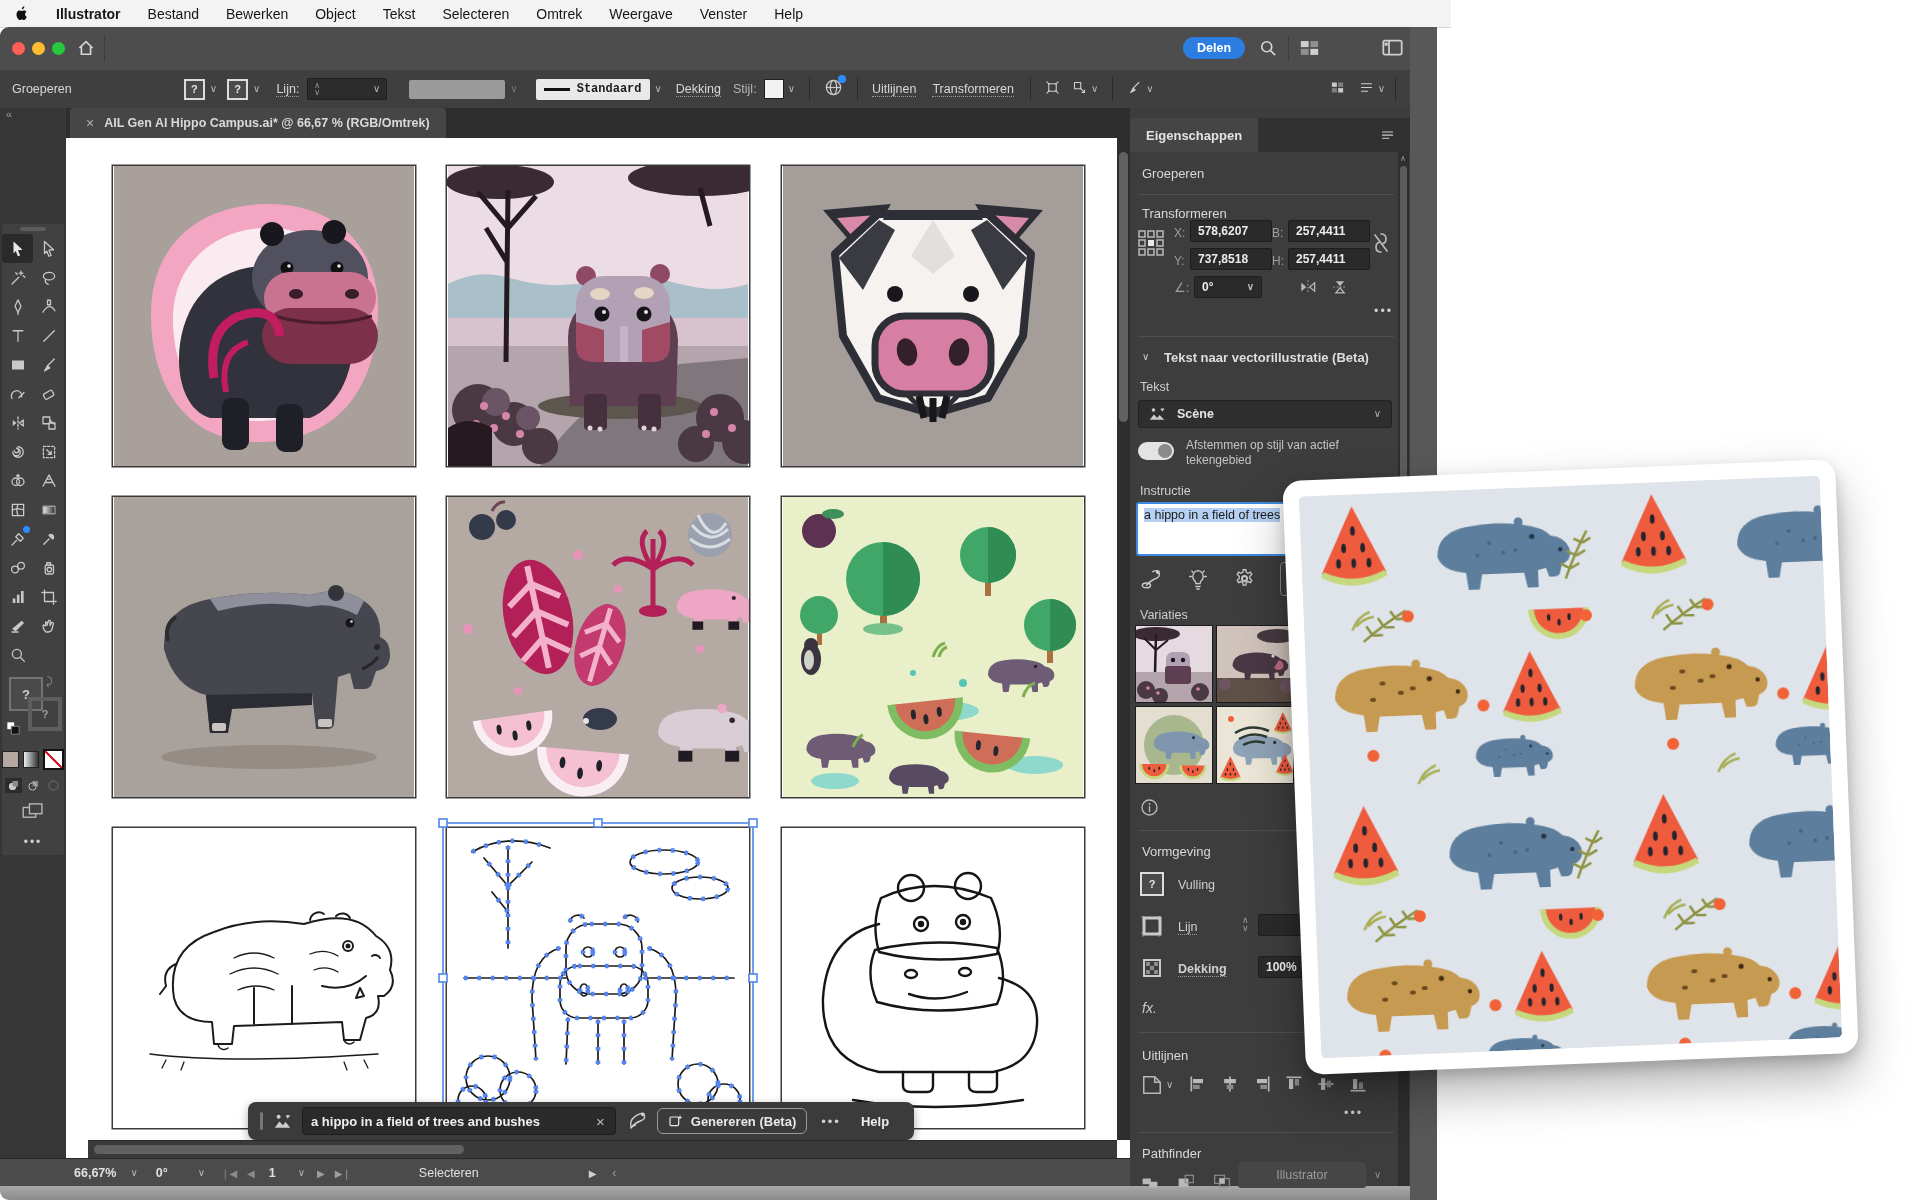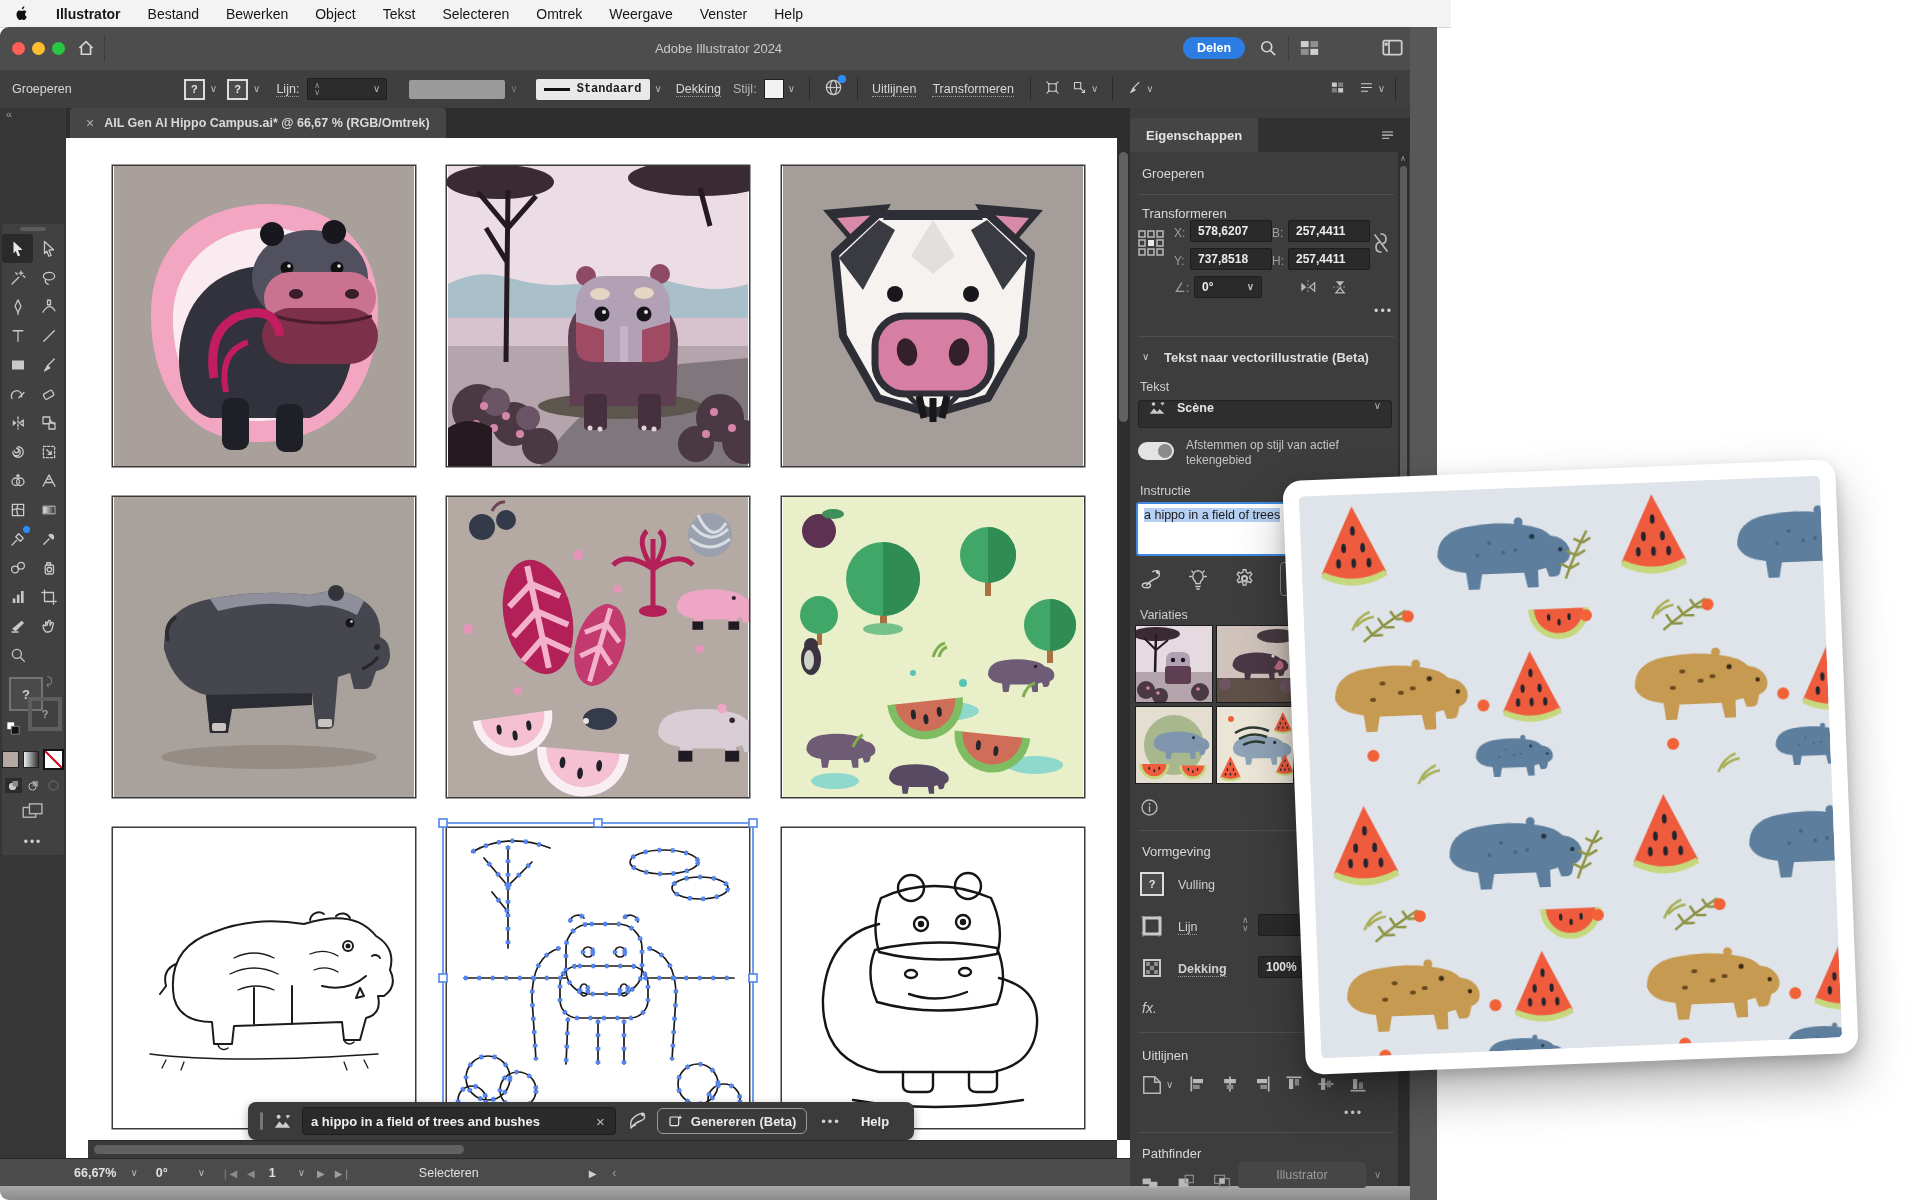--- a/index.html
+++ b/index.html
@@ -194,21 +194,20 @@
   <div class="r titlebar">
     <span class="r tl" style="left:12px;top:15px;background:#ff5f57;"></span>
     <span class="r tl" style="left:32px;top:15px;background:#febc2e;"></span>
     <span class="r tl" style="left:52px;top:15px;background:#28c840;"></span>
     <span class="r" style="left:76px;top:11px;">
       <svg width="20" height="20" viewBox="0 0 24 24" style="stroke:#d6d6d6;fill:none;stroke-width:2;">
           <path d="M4 12 L12 4.5 L20 12 M6.5 10.5 V19.5 H17.5 V10.5"></path>
         </svg>
     </span>
     <span class="r divv" style="left:104px;top:8px;height:27px;background:#3c3c3c;"></span>
-    <span class="r" style="left:0;width:1437px;text-align:center;top:14px;color:#c9c9c9;font-size:13px;">Adobe Illustrator 2024</span>
     <span class="r pill" style="left:1183px;top:10px;">Delen</span>
     <span class="r" style="left:1258px;top:11px;">
       <svg width="20" height="20" viewBox="0 0 24 24" style="stroke:#d6d6d6;fill:none;stroke-width:2;">
           <circle cx="10.5" cy="10.5" r="6"></circle>
           <line x1="15" y1="15" x2="20.5" y2="20.5"></line>
         </svg>
     </span>
     <span class="r divv" style="left:1288px;top:9px;height:25px;background:#3c3c3c;"></span>
     <span class="r" style="left:1300px;top:13px;">
       <svg width="19" height="16" viewBox="0 0 22 18" style="fill:#cfcfcf;">
@@ -982,21 +981,21 @@
           <line x1="4" y1="10" x2="20" y2="10" stroke="#b9b9b9" stroke-dasharray="2 2"></line>
         </svg>
     </span>
     <span class="r" style="left:244px;top:196px;color:#cfcfcf;letter-spacing:2px;">•••</span>
     <div class="pdivider" style="top:228px;"></div>
 
     
     <span class="r chev" style="left:12px;top:244px;color:#cfcfcf;">∨</span>
     <span class="r ptitle" style="left:34px;top:242px;font-weight:bold;color:#dedede;">Tekst naar vectorillustratie (Beta)</span>
     <span class="r" style="left:10px;top:272px;">Tekst</span>
-    <div class="r" style="left:8px;top:292px;width:254px;height:28px;background:#2e2e2e;border:1px solid #222;border-radius:3px;display:flex;gap:10px;padding:0 10px;box-sizing:border-box;">
+    <div class="r" style="left:8px;top:292px;width:254px;height:28px;background:#2e2e2e;border:1px solid #222;border-radius:3px;display:flex;align-items:center;gap:10px;padding:0 10px;box-sizing:border-box;">
       <span style="display:inline-flex;">
         <svg width="18" height="15" viewBox="0 0 24 20" style="fill:#c9c9c9;">
             <circle cx="6" cy="4" r="2.4"></circle>
             <path d="M1 17 l5.5 -7 4.5 4.5 3 -4 6.5 6.5 z"></path>
             <path d="M15 3 q3 -2.5 6 0 q-3 1 -3 3.6 q-1 -2.6 -3 -3.6 z"></path>
           </svg>
       </span>
       <span style="color:#e6e6e6;font-weight:bold;">Scène</span>
       <span class="chev" style="margin-left:auto;">∨</span>
     </div>

